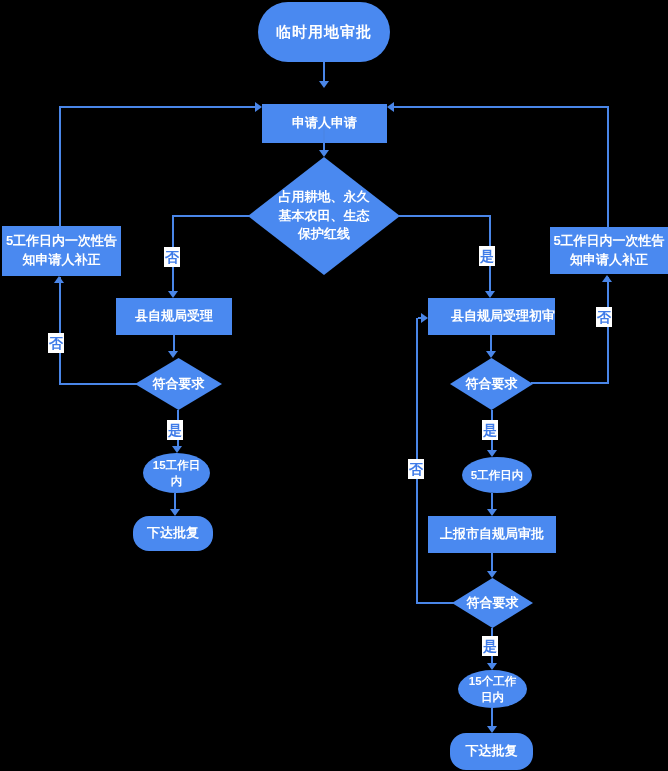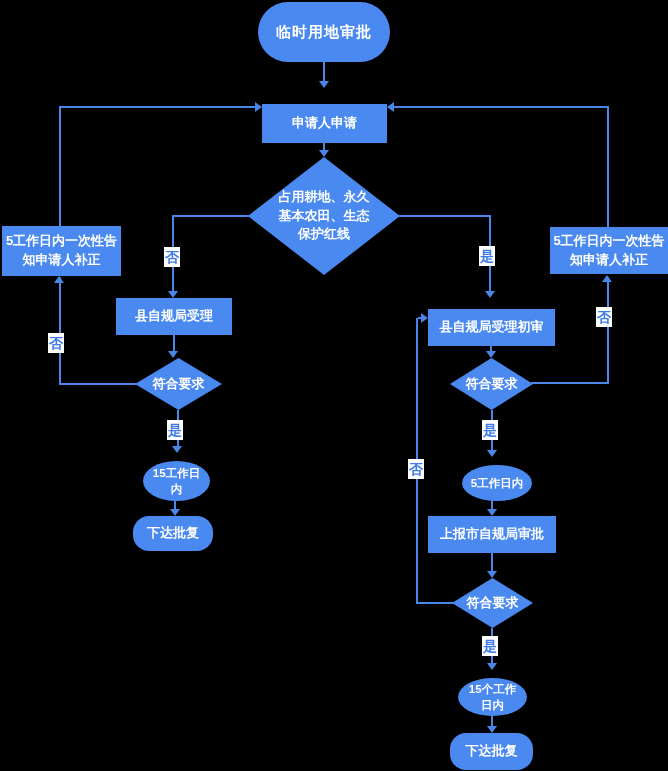--- a/index.html
+++ b/index.html
@@ -8,21 +8,21 @@
     font-family:"Liberation Sans","DejaVu Sans",sans-serif;overflow:hidden;
   }
   .node{
     position:absolute;display:flex;align-items:center;justify-content:center;
     text-align:center;color:#fff;font-weight:bold;background:#4a89f0;
     box-sizing:border-box;line-height:1.45;
   }
   .stadium{border-radius:30px;font-size:15px;letter-spacing:1px;}
   .rect{font-size:13px;}
   .rounded{border-radius:16px;font-size:13px;}
-  .ellipse{border-radius:50%;font-size:11.5px;line-height:1.4;margin-top:8px;}
+  .ellipse{border-radius:50%;font-size:11.5px;line-height:1.4;}
   .diamond{clip-path:polygon(50% 0,100% 50%,50% 100%,0 50%);font-size:13px;}
   .diamond .txt{display:block;}
   .line{position:absolute;background:#4a86e8;}
   .arr{position:absolute;width:0;height:0;border-style:solid;border-color:transparent;}
   .arr.down{border-width:7px 5px 0 5px;border-top-color:#4a86e8;}
   .arr.up{border-width:0 5px 7px 5px;border-bottom-color:#4a86e8;}
   .arr.right{border-width:5px 0 5px 7px;border-left-color:#4a86e8;}
   .arr.left{border-width:5px 7px 5px 0;border-right-color:#4a86e8;}
   .elabel{
     position:absolute;background:#fff;color:#3f7be8;font-size:14px;
@@ -51,21 +51,21 @@
   </div>
 
   <div class="node rect" style="left:550px;top:227px;width:118px;height:47px;">
     <span class="txt">5工作日内一次性告知申请人补正</span>
   </div>
 
   <div class="node rect" style="left:116px;top:298px;width:116px;height:37px;justify-content:center;">
     <span class="txt">县自规局受理</span>
   </div>
 
-  <div class="node rect" style="left:428px;top:309px;width:127px;height:37px;">
+  <div class="node rect" style="left:428px;top:298px;width:127px;height:37px;justify-content:flex-end;">
     <span class="txt">县自规局受理初审</span>
   </div>
 
   <div class="node diamond" style="left:135px;top:358px;width:87px;height:52px;">
     <span class="txt">符合要求</span>
   </div>
 
   <div class="node diamond" style="left:450px;top:358px;width:83px;height:52px;">
     <span class="txt">符合要求</span>
   </div>

